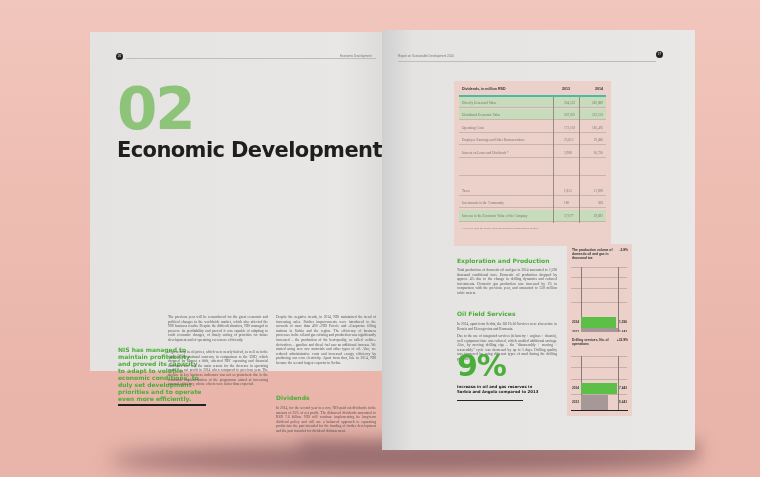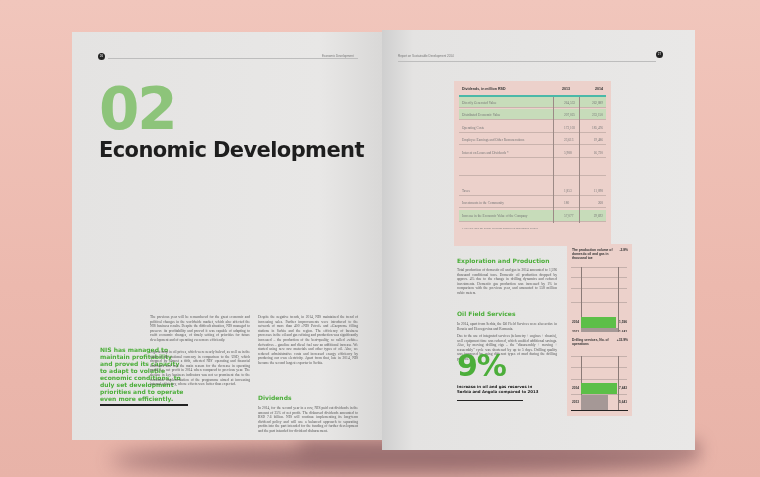--- a/index.html
+++ b/index.html
@@ -2,21 +2,21 @@
 <html><head>
 <meta charset="utf-8">
 <style>
 *{box-sizing:border-box;margin:0;padding:0}
 html,body{width:760px;height:477px;overflow:hidden}
 body{background:#eebcb2;position:relative;font-family:"Liberation Sans",sans-serif}
 .bg{position:absolute;inset:0;background:linear-gradient(180deg,#f1c6bc 0%,#ecb9ae 60%,#e8b3a8 100%)}
 .shadow{position:absolute;left:110px;top:445px;width:580px;height:30px;background:#8f6568;border-radius:50%;filter:blur(10px);opacity:.85}
 .shadow2{position:absolute;left:300px;top:440px;width:400px;height:20px;background:#8f6568;filter:blur(8px);opacity:.6}
 .page{position:absolute;background:#e6e5e4}
-.page-left{left:72px;top:32px;width:310px;height:408px;background:linear-gradient(90deg,#e4e3e2 0%,#e8e7e6 80%,#d9d8d7 100%)}
+.page-left{left:90px;top:32px;width:310px;height:339px;background:linear-gradient(90deg,#e4e3e2 0%,#e8e7e6 80%,#d9d8d7 100%)}
 .page-right{left:382px;top:30px;width:313px;height:420px;background:linear-gradient(90deg,#cfcfcf 0%,#e4e3e2 10%,#e9e8e7 100%)}
 .pnum{position:absolute;width:7px;height:7px;border-radius:50%;background:#222;color:#fff;font-size:3px;text-align:center;line-height:7px}
 .hdrline{position:absolute;height:1px;background:#bdbdbd}
 .hdrtxt{position:absolute;font-size:3px;color:#777}
 .bignum{position:absolute;left:27px;top:48px;font-size:58px;font-weight:bold;color:#8dc47a;letter-spacing:-2px;font-family:"DejaVu Sans",sans-serif;line-height:1}
 .title{position:absolute;left:27px;top:106px;font-size:21px;font-weight:bold;color:#1e1e1e;font-family:"DejaVu Sans",sans-serif;letter-spacing:-.6px}
 .quote{position:absolute;left:28px;top:314px;width:85px;font-size:6px;line-height:7px;font-weight:bold;color:#4cae3a;font-family:"DejaVu Sans",sans-serif}
 .qline{position:absolute;left:28px;top:372px;width:88px;height:1.5px;background:#222}
 .body{font-family:"Liberation Serif",serif;font-size:3.6px;line-height:4.6px;color:#555;text-align:justify;position:absolute}
 .sect{position:absolute;font-family:"DejaVu Sans",sans-serif;font-size:6px;font-weight:bold;color:#4cae3a}

